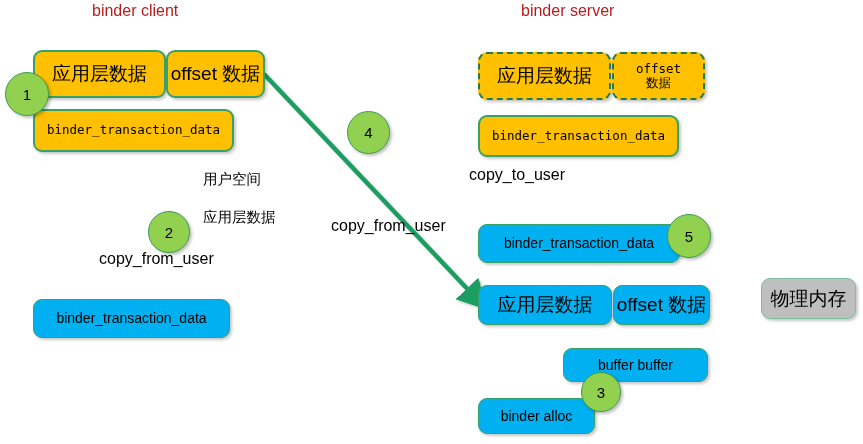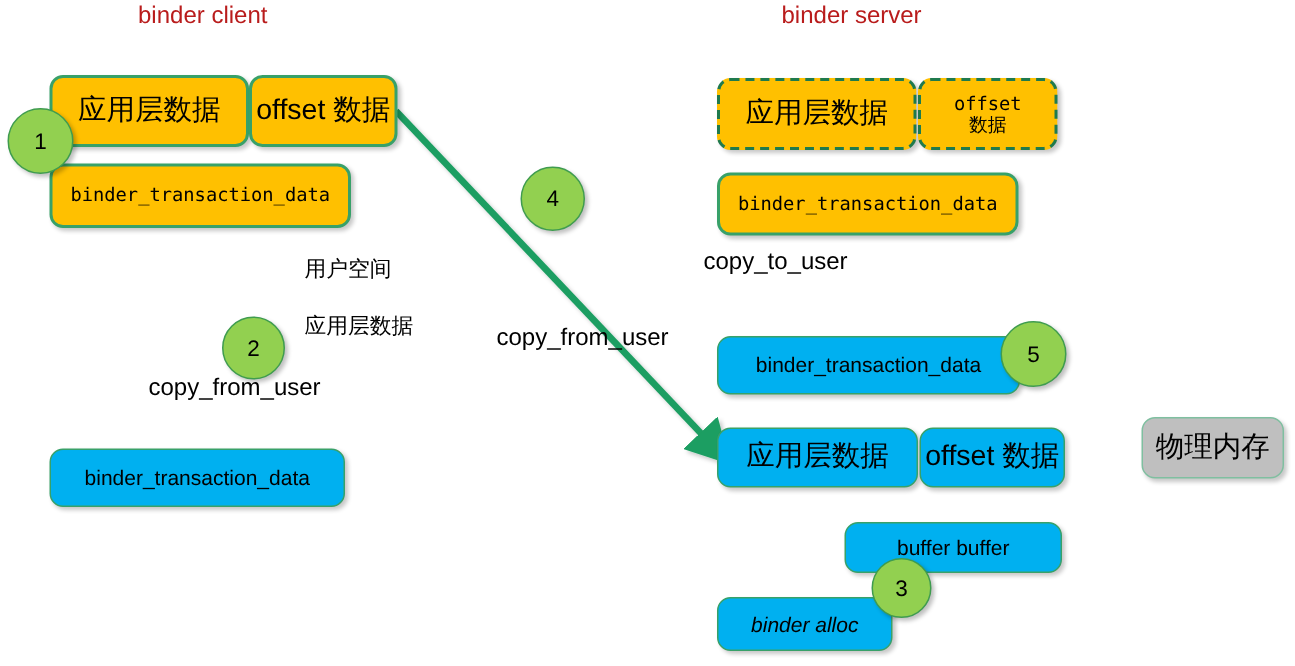--- a/index.html
+++ b/index.html
@@ -137,21 +137,21 @@
   </div>
   <div class="box blue" style="left:613px; top:285px; width:97px; height:40px;">
     <span class="sans13">offset 数据</span>
   </div>
   <div class="box gray" style="left:761px; top:278px; width:95px; height:41px;">
     <span class="sans13">物理内存</span>
   </div>
   <div class="box blue" style="left:563px; top:348px; width:145px; height:34px;">
     <span>buffer buffer</span>
   </div>
-  <div class="box blue" style="left:478px; top:398px; width:117px; height:36px;font-style:italic;">
+  <div class="box blue" style="left:478px; top:398px; width:117px; height:36px;">
     <span>binder alloc</span>
   </div>
 
   <div class="lbl cn" style="left:203px; top:170px;">用户空间</div>
   <div class="lbl cn" style="left:203px; top:208px;">应用层数据</div>
 
   <div class="lbl" style="left:99px; top:250px;">copy_from_user</div>
   <div class="lbl" style="left:331px; top:217px;">copy_from_user</div>
   <div class="lbl" style="left:469px; top:166px;">copy_to_user</div>
 

